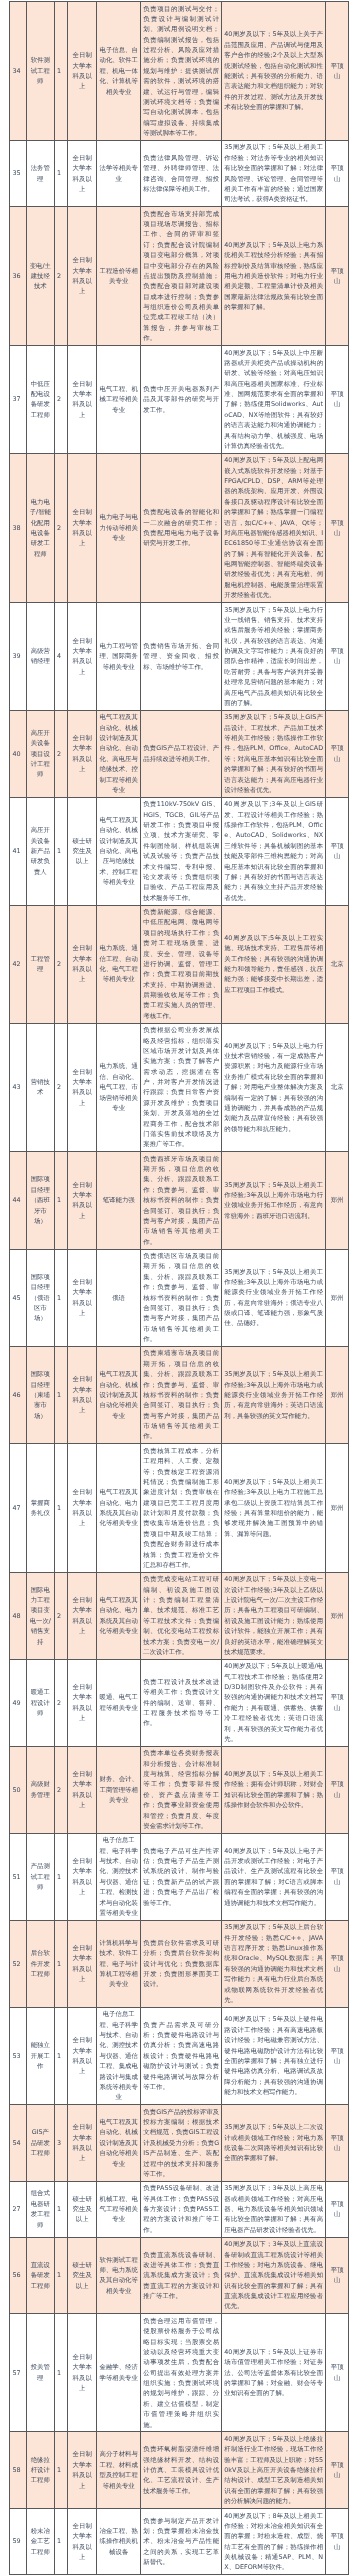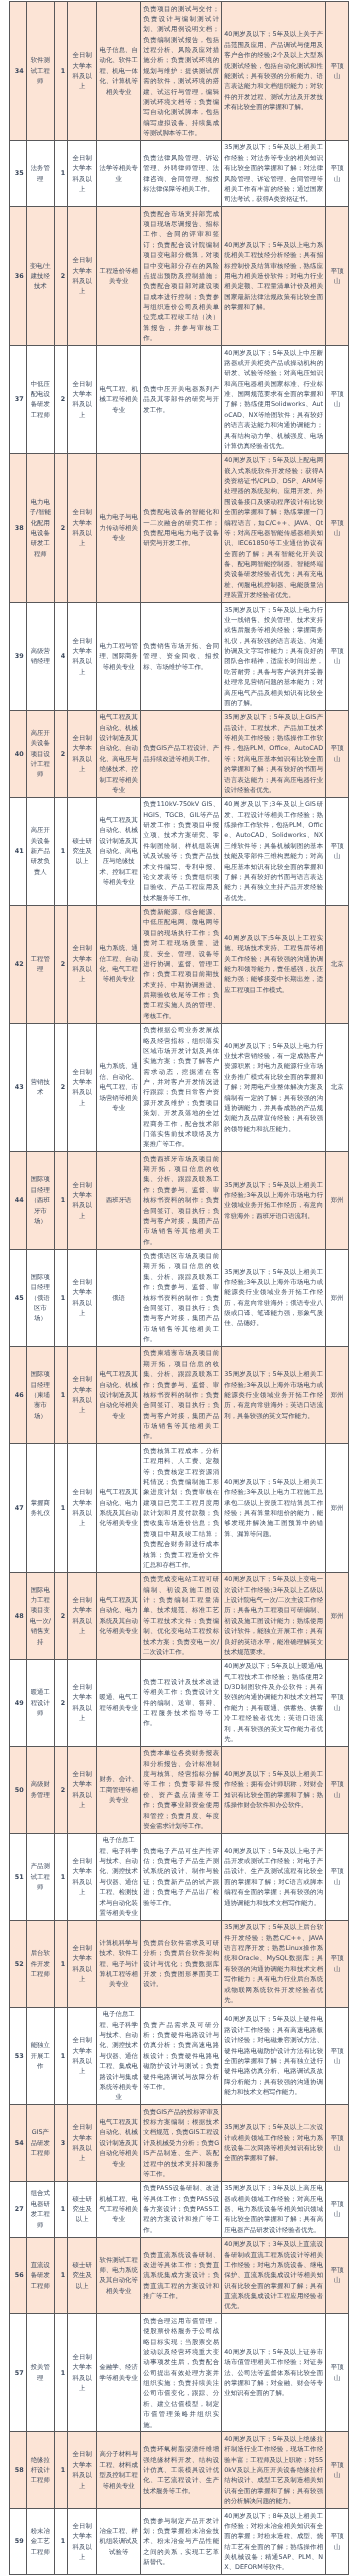--- a/index.html
+++ b/index.html
@@ -8,21 +8,21 @@
   table.jobs { border-collapse:collapse; table-layout:fixed; width:338px; border:1px solid #4c4c4e; }
   table.jobs td {
     border:0.5px solid #58585a;
     vertical-align:middle;
     padding:1.5px 2.1px;
     font-size:6.4px;
     line-height:1.62;
     word-break:break-all;
     overflow-wrap:break-word;
   }
-  td.c-no, td.c-count { text-align:right;font-weight:bold; }
+  td.c-no, td.c-count { text-align:left; }
   td.c-title, td.c-edu, td.c-major, td.c-loc { text-align:center; }
   td.c-duty, td.c-req { text-align:justify; padding:1.5px 2.6px; }
   tr.shaded td { background:#fce4d6; }
   tr:not(.shaded) td { background:#ffffff; }
 </style>
 </head>
 <body>
 
 <div class="page">
 
@@ -78,31 +78,31 @@
       <td class="c-req">40周岁及以下；5年及以上中压断路器或开关柜类产品或操动机构的研发、试验等经验；对高电压知识和高压电器相关国家标准、行业标准、国网规范要求有全面的掌握和了解；熟练使用Solidworks、AutoCAD、NX等绘图软件；具有较好的语言表达能力和沟通协调能力；具有结构动力学、机械强度、电场计算仿真经验者优先。</td>
       <td class="c-loc">平顶山</td>
     </tr>
         <tr class="shaded">
       <td class="c-no">38</td>
       <td class="c-title">电力电子/智能化配用电设备研发工程师</td>
       <td class="c-count">2</td>
       <td class="c-edu">全日制大学本科及以上</td>
       <td class="c-major">电力电子与电力传动等相关专业</td>
       <td class="c-duty">负责配电设备的智能化和一二次融合的研究工作；负责配用电电力电子设备研究与开发工作。</td>
-      <td class="c-req">40周岁及以下；5年及以上配电网嵌入式系统软件开发经验；获得A类资格证书/CPLD、DSP、ARM等处理器的系统架构、应用开发、外围设备接口及驱动程序设计有比较全面的掌握和了解；熟练掌握一门编程语言，如C/C++、JAVA、Qt等；对高压电器智能传感器相关知识、IEC61850等工业通信协议有全面的了解；具有智能化开关设备、配电网智能控制器、智能终端类设备研发经验者优先；具有充电桩、伺服电机控制器、电能质量治理装置开发经验者优先。</td>
+      <td class="c-req">40周岁及以下；5年及以上配电网嵌入式系统软件开发经验；对基于FPGA/CPLD、DSP、ARM等处理器的系统架构、应用开发、外围设备接口及驱动程序设计有比较全面的掌握和了解；熟练掌握一门编程语言，如C/C++、JAVA、Qt等；对高压电器智能传感器相关知识、IEC61850等工业通信协议有全面的了解；具有智能化开关设备、配电网智能控制器、智能终端类设备研发经验者优先；具有充电桩、伺服电机控制器、电能质量治理装置开发经验者优先。</td>
       <td class="c-loc">平顶山</td>
     </tr>
         <tr>
       <td class="c-no">39</td>
       <td class="c-title">高级营销经理</td>
       <td class="c-count">4</td>
       <td class="c-edu">全日制大学本科及以上</td>
       <td class="c-major">电力工程与管理、国际商务等相关专业</td>
       <td class="c-duty">负责销售市场开拓、合同管理、资金回收、招投标、市场维护等工作。</td>
-      <td class="c-req">35周岁及以下；5年及以上电力行业一线销售、投关管理、技术支持或售后服务等相关经验；掌握商务礼仪，具有较强的语言表达、沟通协调及文字写作能力；具有良好的团队合作精神，适应长时间出差，吃苦耐劳；具备与客户谈判并妥善处理常见营销问题的基本能力；对高压电气产品及相关知识有比较全面的了解。</td>
+      <td class="c-req">35周岁及以下；5年及以上电力行业一线销售、销售支持、技术支持或售后服务等相关经验；掌握商务礼仪，具有较强的语言表达、沟通协调及文字写作能力；具有良好的团队合作精神，适应长时间出差，吃苦耐劳；具备与客户谈判并妥善处理常见营销问题的基本能力；对高压电气产品及相关知识有比较全面的了解。</td>
       <td class="c-loc">平顶山</td>
     </tr>
         <tr class="shaded">
       <td class="c-no">40</td>
       <td class="c-title">高压开关设备项目设计工程师</td>
       <td class="c-count">2</td>
       <td class="c-edu">全日制大学本科及以上</td>
       <td class="c-major">电气工程及其自动化、机械设计制造及其自动化、自动化、高电压与绝缘技术、控制工程等相关专业</td>
       <td class="c-duty">负责GIS产品工程设计、产品持续改进等相关工作。</td>
       <td class="c-req">35周岁及以下；5年及以上GIS产品设计、工程技术、产品加工技术等相关工作经验；熟练操作工作软件，包括PLM、Office、AutoCAD等；对高电压基本知识有比较全面的掌握和了解；具有较好的书面与语言表达能力；具有高压电器行业设计经验者优先。</td>
@@ -136,21 +136,21 @@
       <td class="c-major">电力系统、通信、自动化、电气工程、市场营销等相关专业</td>
       <td class="c-duty">负责根据公司业务发展战略及经营指标，组织落实区域市场开发计划及具体实施方案；负责了解客户需求动态，挖掘潜在客户，并对客户开发情况进行跟踪；负责日常客户资源开发及维护；负责项目策划、开发及落地的全过程商务工作，配合技术部门落实售前技术联络及方案推广等工作。</td>
       <td class="c-req">40周岁及以下；5年及以上电力行业技术营销经验，有一定成熟客户资源积累；对电力及能源行业市场业务推广模式有比较全面的掌握和了解；对用电产业整体解决方案及编制有一定的了解；具有较强的沟通协调能力，并具备成熟的产品规划能力及品牌宣传经验；具有较强的领导能力和抗压能力。</td>
       <td class="c-loc">北京</td>
     </tr>
         <tr class="shaded">
       <td class="c-no">44</td>
       <td class="c-title">国际项目经理（西班牙市场）</td>
       <td class="c-count">1</td>
       <td class="c-edu">全日制大学本科及以上</td>
-      <td class="c-major">西班牙语</td>
+      <td class="c-major">笔译能力强</td>
       <td class="c-duty">负责西班牙市场及项目前期开拓，项目信息的收集、分析、跟踪及联系工作；负责参与、监督、审核标书资料的制作；负责合同签订、项目执行；负责与客户对接，集团产品市场销售等其他相关工作。</td>
       <td class="c-req">35周岁及以下；5年及以上相关工作经验;3年及以上海外市场电力行业领域业务开拓工作经历，有意向常驻海外；西班牙语口语流利。</td>
       <td class="c-loc">郑州</td>
     </tr>
         <tr>
       <td class="c-no">45</td>
       <td class="c-title">国际项目经理（俄语区市场）</td>
       <td class="c-count">1</td>
       <td class="c-edu">全日制大学本科及以上</td>
       <td class="c-major">俄语</td>
@@ -267,40 +267,40 @@
       <td class="c-duty">负责直流系统设备研制、改进等具体工作；负责直流系统集成方案设计；负责直流工程的方案设计和推广等工作。</td>
       <td class="c-req">40周岁及以下；3年及以上直流设备研制或直流工程系统设计等相关工作经验；对电力系统设备、继电保护、直流系统集成设计等相关知识有比较全面的掌握和了解；具有直流系统集成设计工程应用经验者优先。</td>
       <td class="c-loc">平顶山</td>
     </tr>
         <tr>
       <td class="c-no">57</td>
       <td class="c-title">投关管理</td>
       <td class="c-count">1</td>
       <td class="c-edu">全日制大学本科及以上</td>
       <td class="c-major">金融学、经济学等相关专业</td>
-      <td class="c-duty">负责合理运用市值管理，使股票价格服务于公司战略目标实现；当股票交易波动以及经营环境重大变动事项发生后，负责配合公司提出有效处理方案并组织实施；负责持续关注公司市值变化，跟踪、分析、建立估值模型，制定市值管理策略并组织实施。</td>
+      <td class="c-duty">负责合理运用市值管理，使股票价格服务于公司战略目标实现；当股票交易波动以及经营环境重大变动事项发生后，负责配合公司提出有效处理方案并组织实施；负责测试环境的规划与维护，跟踪、分析、建立估值模型，制定市值管理策略并组织实施。</td>
       <td class="c-req">40周岁及以下；5年及以上证券市场市值管理相关工作经验；对证券法、公司法等监督体系有比较全面的掌握和了解；对金融、财会等专业知识有全面的了解。</td>
       <td class="c-loc">平顶山</td>
     </tr>
         <tr class="shaded">
       <td class="c-no">58</td>
       <td class="c-title">绝缘拉杆设计工程师</td>
       <td class="c-count">1</td>
       <td class="c-edu">全日制大学本科及以上</td>
       <td class="c-major">高分子材料与工程、材料成型及控制工程等相关专业</td>
       <td class="c-duty">负责环氧树脂浸渍纤维增强绝缘材料开发、结构设计仿真、工装模具设计优化、工艺流程设计、生产技术服务等工作。</td>
       <td class="c-req">40周岁及以下；5年及以上绝缘拉杆制造行业工作经验，现场工作经验丰富；工程师及以上职称；对550kV及以上高压开关设备绝缘拉杆结构设计、成型工艺及制造相关知识有全面的掌握和了解；具有较强的分析解决问题的能力。</td>
       <td class="c-loc">平顶山</td>
     </tr>
         <tr>
       <td class="c-no">59</td>
       <td class="c-title">粉末冶金工艺工程师</td>
       <td class="c-count">1</td>
       <td class="c-edu">全日制大学本科及以上</td>
-      <td class="c-major">冶金工程、样机组装调试及试验等</td>
+      <td class="c-major">冶金工程、熟练操作相关机械设备</td>
       <td class="c-duty">负责参与制定产品开发计划；负责掌握粉末冶金技术、粉末冶金与产品性能之间的关系，实现工艺革新替代。</td>
       <td class="c-req">40周岁及以下；8年及以上相关工作经验；对粉末冶金相关知识有全面的掌握；对粉末造粒、成型、烧结工艺有全面的了解；熟练操作相关机械设备；精通SAP、PLM、NX、DEFORM等软件。</td>
       <td class="c-loc">平顶山</td>
     </tr>
       </tbody>
   </table>
 
 </div>
 
 

